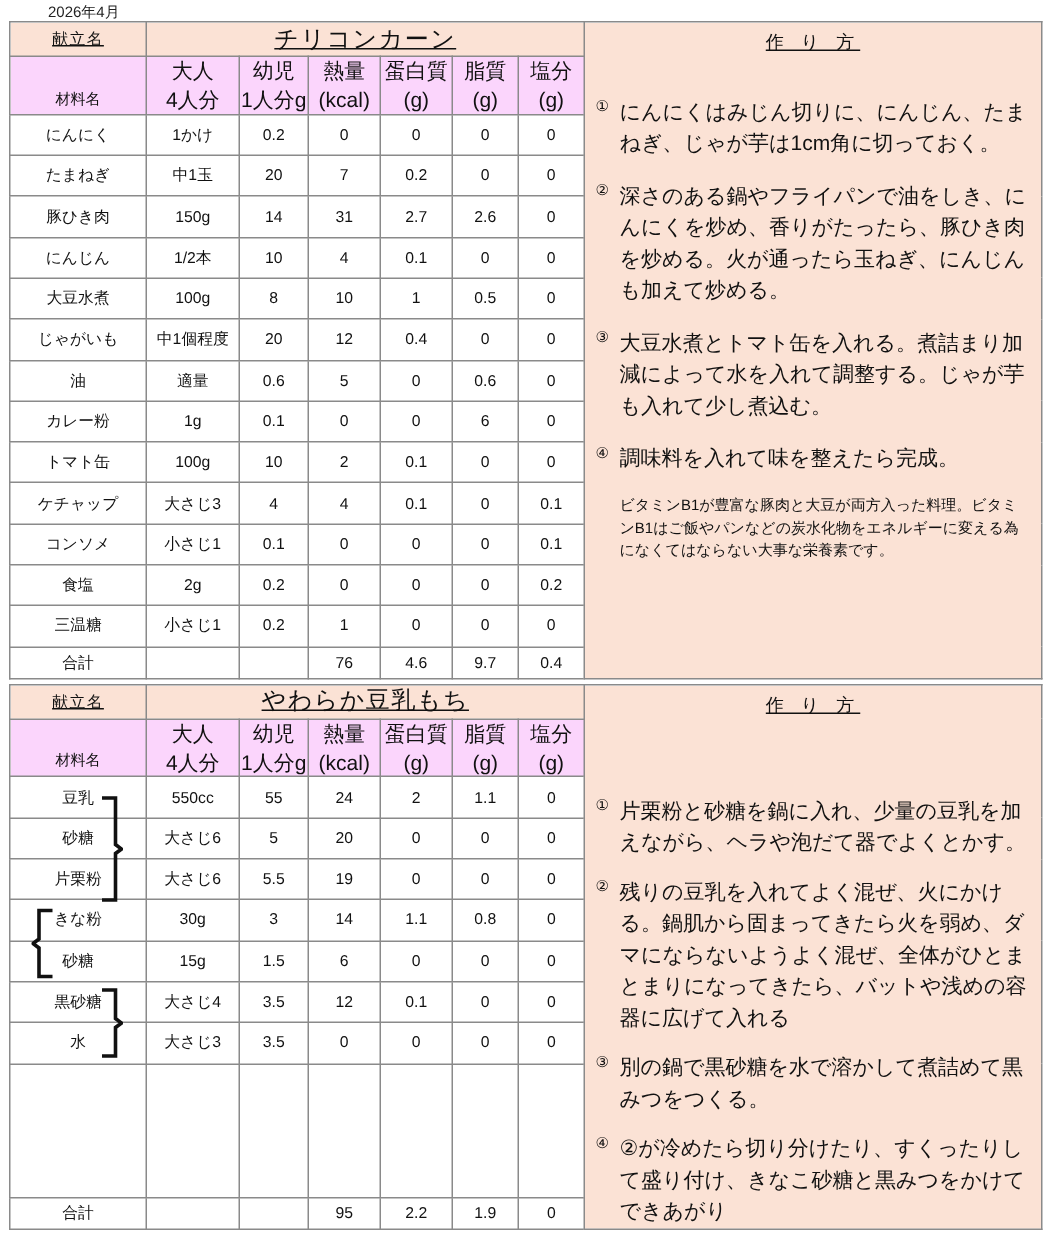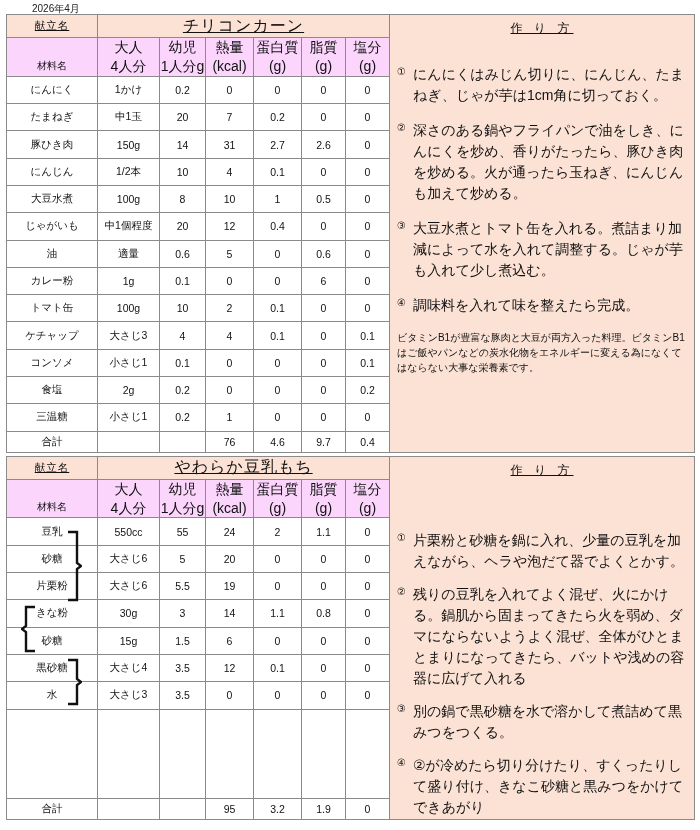--- a/index.html
+++ b/index.html
@@ -60,21 +60,21 @@
     padding:6px 10px 4px 8px !important;
     white-space:normal !important;
     line-height:1.45;
     font-size:10px;
   }
 
   .steps{display:block;}
   .step{display:flex;align-items:flex-start;margin-bottom:2px;}
   .step .num{width:16px;flex:0 0 16px;text-align:left;font-size:10px;padding-top:1px;}
   .step .txt{flex:1 1 auto;font-size:14px;line-height:1.5;}
-  .note{display:block;font-size:10px;line-height:1.5;}
+  .note{display:block;margin-left:16px;font-size:10px;line-height:1.5;}
 
   .bracefig{position:absolute;pointer-events:none;}
   .bracefig svg{display:block;}
   .spacer td{height:88px;}
   .gap{height:4px;line-height:4px;font-size:1px;}
 </style>
 </head>
 <body>
 
 <div id="page">
@@ -411,21 +411,21 @@
         <td></td>
         <td></td>
         <td></td>
       </tr>
 
       <tr class="total-row">
         <td>合計</td>
         <td></td>
         <td></td>
         <td>95</td>
-        <td>3.2</td>
+        <td>2.2</td>
         <td>1.9</td>
         <td>0</td>
       </tr>
     </tbody>
   </table>
 
   <div class="bracefig" style="left:66px;top:529px;">
     <svg width="16" height="74" viewBox="0 0 16 74" aria-hidden="true">
       <path d="M2,3 L11,3 L11,34 L15,37 L11,40 L11,71 L2,71" fill="none" stroke="#111" stroke-width="2.4" stroke-linejoin="miter"></path>
     </svg>

